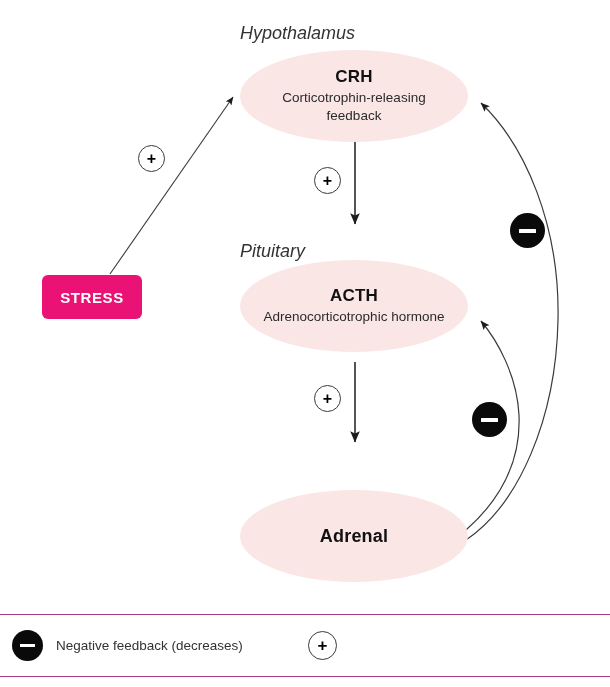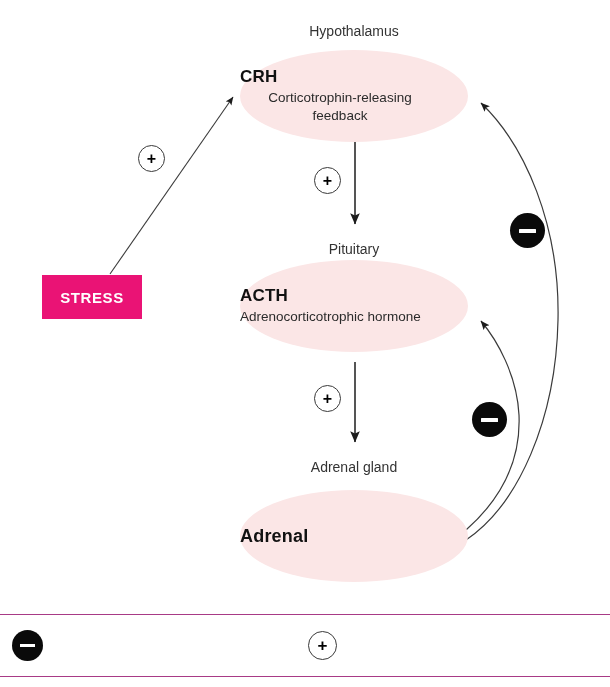--- a/index.html
+++ b/index.html
@@ -28,21 +28,21 @@
     width: 610px;
     height: 600px;
   }
   
   .node-ellipse {
     position: absolute;
     border-radius: 50%;
     background: #fbe6e6;
     display: flex;
     flex-direction: column;
-    align-items: flex-start;
+    align-items: center;
     justify-content: center;
     text-align: center;
     box-sizing: border-box;
   }
   .node-title {
     font-weight: bold;
     font-size: 17px;
     color: #111111;
     letter-spacing: 0.2px;
     line-height: 1.35;
@@ -54,44 +54,46 @@
     max-width: 200px;
   }
   #ellipse-crh  { left: 240px; top: 50px;  width: 228px; height: 92px; }
   #ellipse-acth { left: 240px; top: 260px; width: 228px; height: 92px; }
   #ellipse-cortisol { left: 240px; top: 490px; width: 228px; height: 92px; }
   #ellipse-cortisol .node-title { font-size: 18px; }
 
   
   .organ-label {
     position: absolute;
-    font-size: 14px;
+    font-size: 18px;
     color: #333333;
-    text-align: center;
+    text-align: left;
     width: 228px;
     left: 240px;
+    font-style: italic;
   }
   #label-hypothalamus { top: 23px; }
   #label-pituitary    { top: 241px; }
   #label-adrenal      { top: 459px; }
 
   
   #stress-box {
     position: absolute;
     left: 42px;
     top: 275px;
     width: 100px;
     height: 44px;
     background: #e8morph;
     display: flex;
     align-items: center;
     justify-content: center;
   }
   #stress-box {
     background: #ea1375;
+    border-radius: 6px;
   }
   #stress-label {
     color: #ffffff;
     font-weight: bold;
     font-size: 15px;
     letter-spacing: 0.6px;
   }
 
   
   .badge {
@@ -204,21 +206,20 @@
 
     <line x1="355" y1="362" x2="355" y2="442" stroke="#1c1c1c" stroke-width="1.5" marker-end="url(#arrowhead)"></line>
 
     <path d="M466,530 C500,500 521,462 519,415 C517,375 497,340 481,321" fill="none" stroke="#3a3a3a" stroke-width="1.2" marker-end="url(#arrowhead)"></path>
 
     <path d="M466,540 C518,505 556,420 558,320 C560,225 525,145 481,103" fill="none" stroke="#3a3a3a" stroke-width="1.2" marker-end="url(#arrowhead)"></path>
   </svg>
 
   <div class="organ-label" id="label-hypothalamus">Hypothalamus</div>
   <div class="organ-label" id="label-pituitary">Pituitary</div>
-  <div class="organ-label" id="label-adrenal">Adrenal gland</div>
 
   <div class="node-ellipse" id="ellipse-crh">
     <div class="node-title">CRH</div>
     <div class="node-sub">Corticotrophin-releasing feedback</div>
   </div>
 
   <div class="node-ellipse" id="ellipse-acth">
     <div class="node-title">ACTH</div>
     <div class="node-sub">Adrenocorticotrophic hormone</div>
   </div>
@@ -249,20 +250,21 @@
 
   <div class="badge badge-minus" id="badge-minus-acth">
     <span class="minus-bar"></span>
   </div>
 
   <div id="legend">
     <div class="legend-item" id="legend-negative">
       <span class="legend-icon-neg">
         <span class="minus-bar"></span>
       </span>
+      <span class="legend-text">Negative feedback (decreases)</span>
     </div>
 
     <div class="legend-item" id="legend-positive">
       <span class="legend-icon-pos">
         <span>+</span>
       </span>
     </div>
   </div>
 
 </div>

